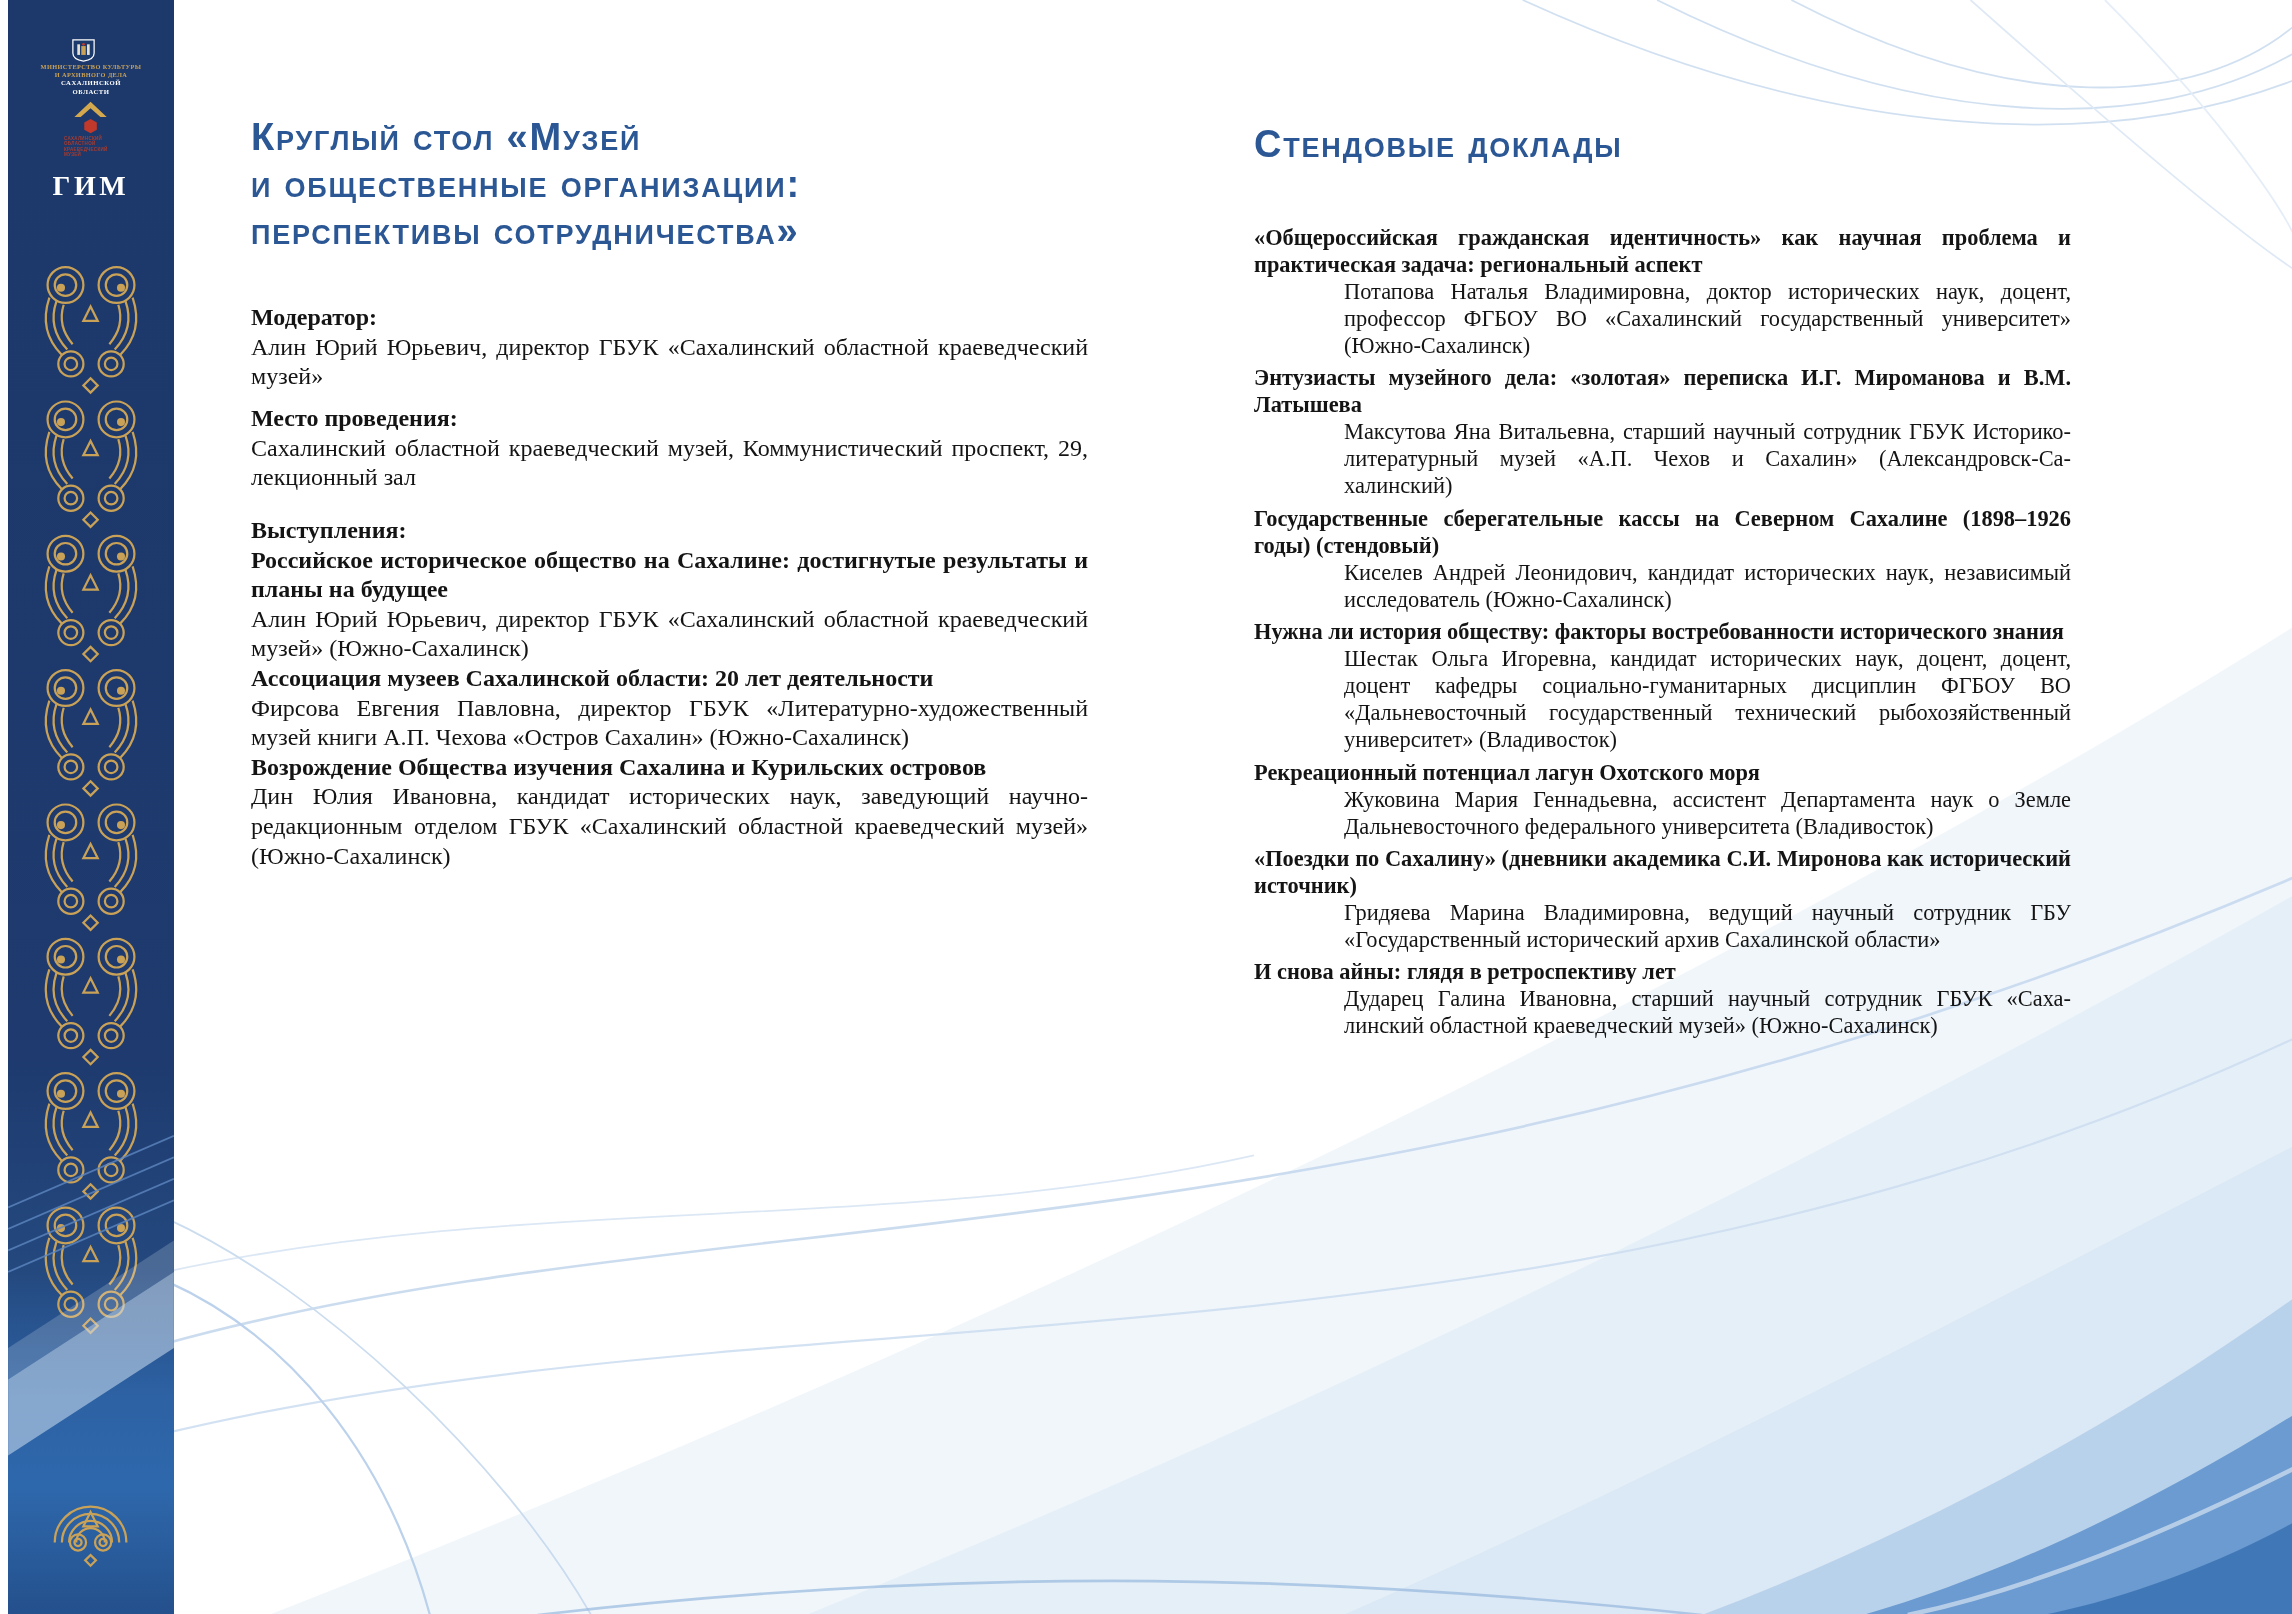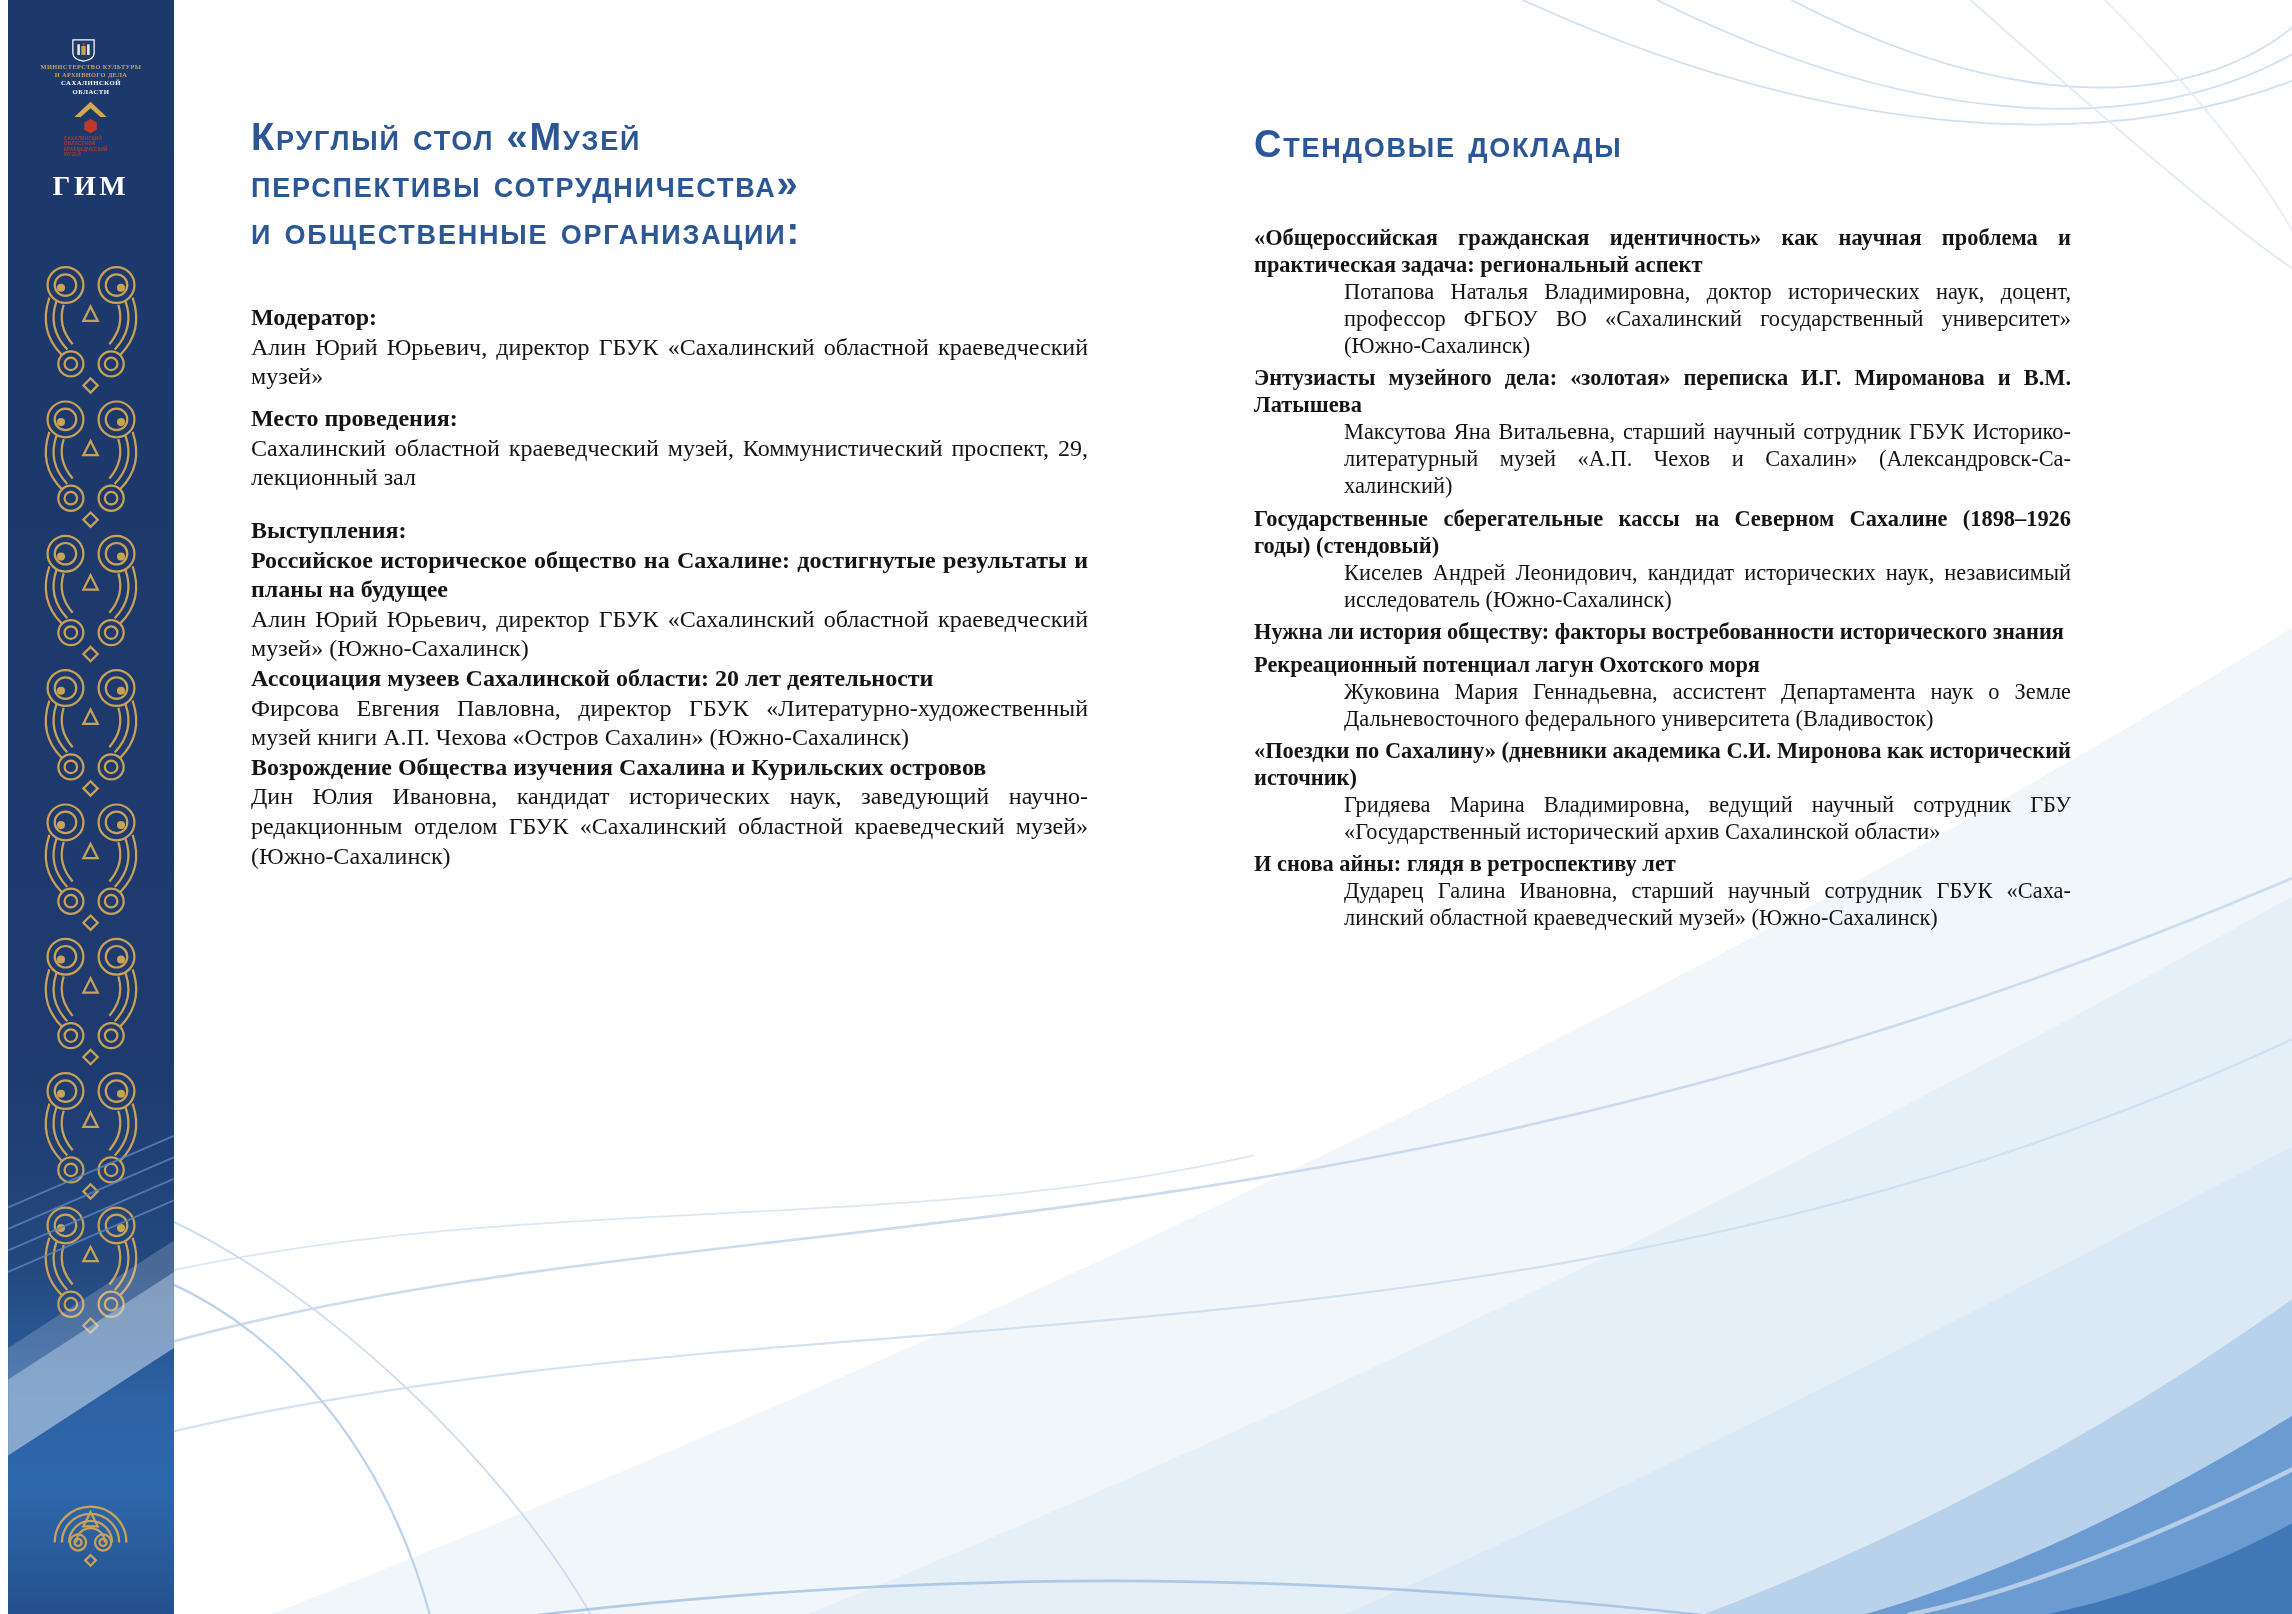--- a/index.html
+++ b/index.html
@@ -161,22 +161,22 @@
           <path d="M0,1420 L185,1340"></path>
       </g>
       <path d="M0,1505 L185,1385 L185,1420 L0,1540 Z" fill="#ffffff" opacity="0.18"></path>
       <path d="M0,1540 L185,1420 L185,1505 L0,1625 Z" fill="#cfe0f1" opacity="0.55"></path>
     </svg>
   </aside>
 
   <section class="col left-col">
     <h1 class="big-heading">
       <div>Круглый стол «Музей</div>
+      <div>и общественные организации:</div>
       <div>перспективы сотрудничества»</div>
-      <div>и общественные организации:</div>
     </h1>
 
     <div class="left-body">
       <div>
         <p class="b">Модератор:</p>
         <p class="jt">Алин Юрий Юрьевич, директор ГБУК «Сахалинский областной краеведческий музей»</p>
       </div>
 
       <div class="blk">
         <p class="b">Место проведения:</p>
@@ -213,20 +213,21 @@
       <div class="poster">
         <p class="talk-title">Энтузиасты музейного дела: «золотая» переписка И.Г. Мироманова и В.М. Латышева</p>
         <p class="speaker">Максутова Яна Витальевна, старший научный сотрудник ГБУК Исто­рико-литературный музей «А.П. Чехов и Сахалин» (Александровск-Са­халинский)</p>
       </div>
       <div class="poster">
         <p class="talk-title">Государственные сберегательные кассы на Северном Сахалине (1898–1926 годы) (стендовый)</p>
         <p class="speaker">Киселев Андрей Леонидович, кандидат исторических наук, независи­мый исследователь (Южно-Сахалинск)</p>
       </div>
       <div class="poster">
         <p class="talk-title">Нужна ли история обществу: факторы востребованности исторического знания</p>
+        <p class="speaker">Шестак Ольга Игоревна, кандидат исторических наук, доцент, доцент, доцент кафедры социально-гуманитарных дисциплин ФГБОУ ВО «Дальневосточный государственный технический рыбохозяйственный университет» (Владивосток)</p>
       </div>
       <div class="poster">
         <p class="talk-title">Рекреационный потенциал лагун Охотского моря</p>
         <p class="speaker">Жуковина Мария Геннадьевна, ассистент Департамента наук о Земле Дальневосточного федерального университета (Владивосток)</p>
       </div>
       <div class="poster">
         <p class="talk-title">«Поездки по Сахалину» (дневники академика С.И. Миронова как истори­ческий источник)</p>
         <p class="speaker">Гридяева Марина Владимировна, ведущий научный сотрудник ГБУ «Государственный исторический архив Сахалинской области»</p>
       </div>
       <div class="poster">

